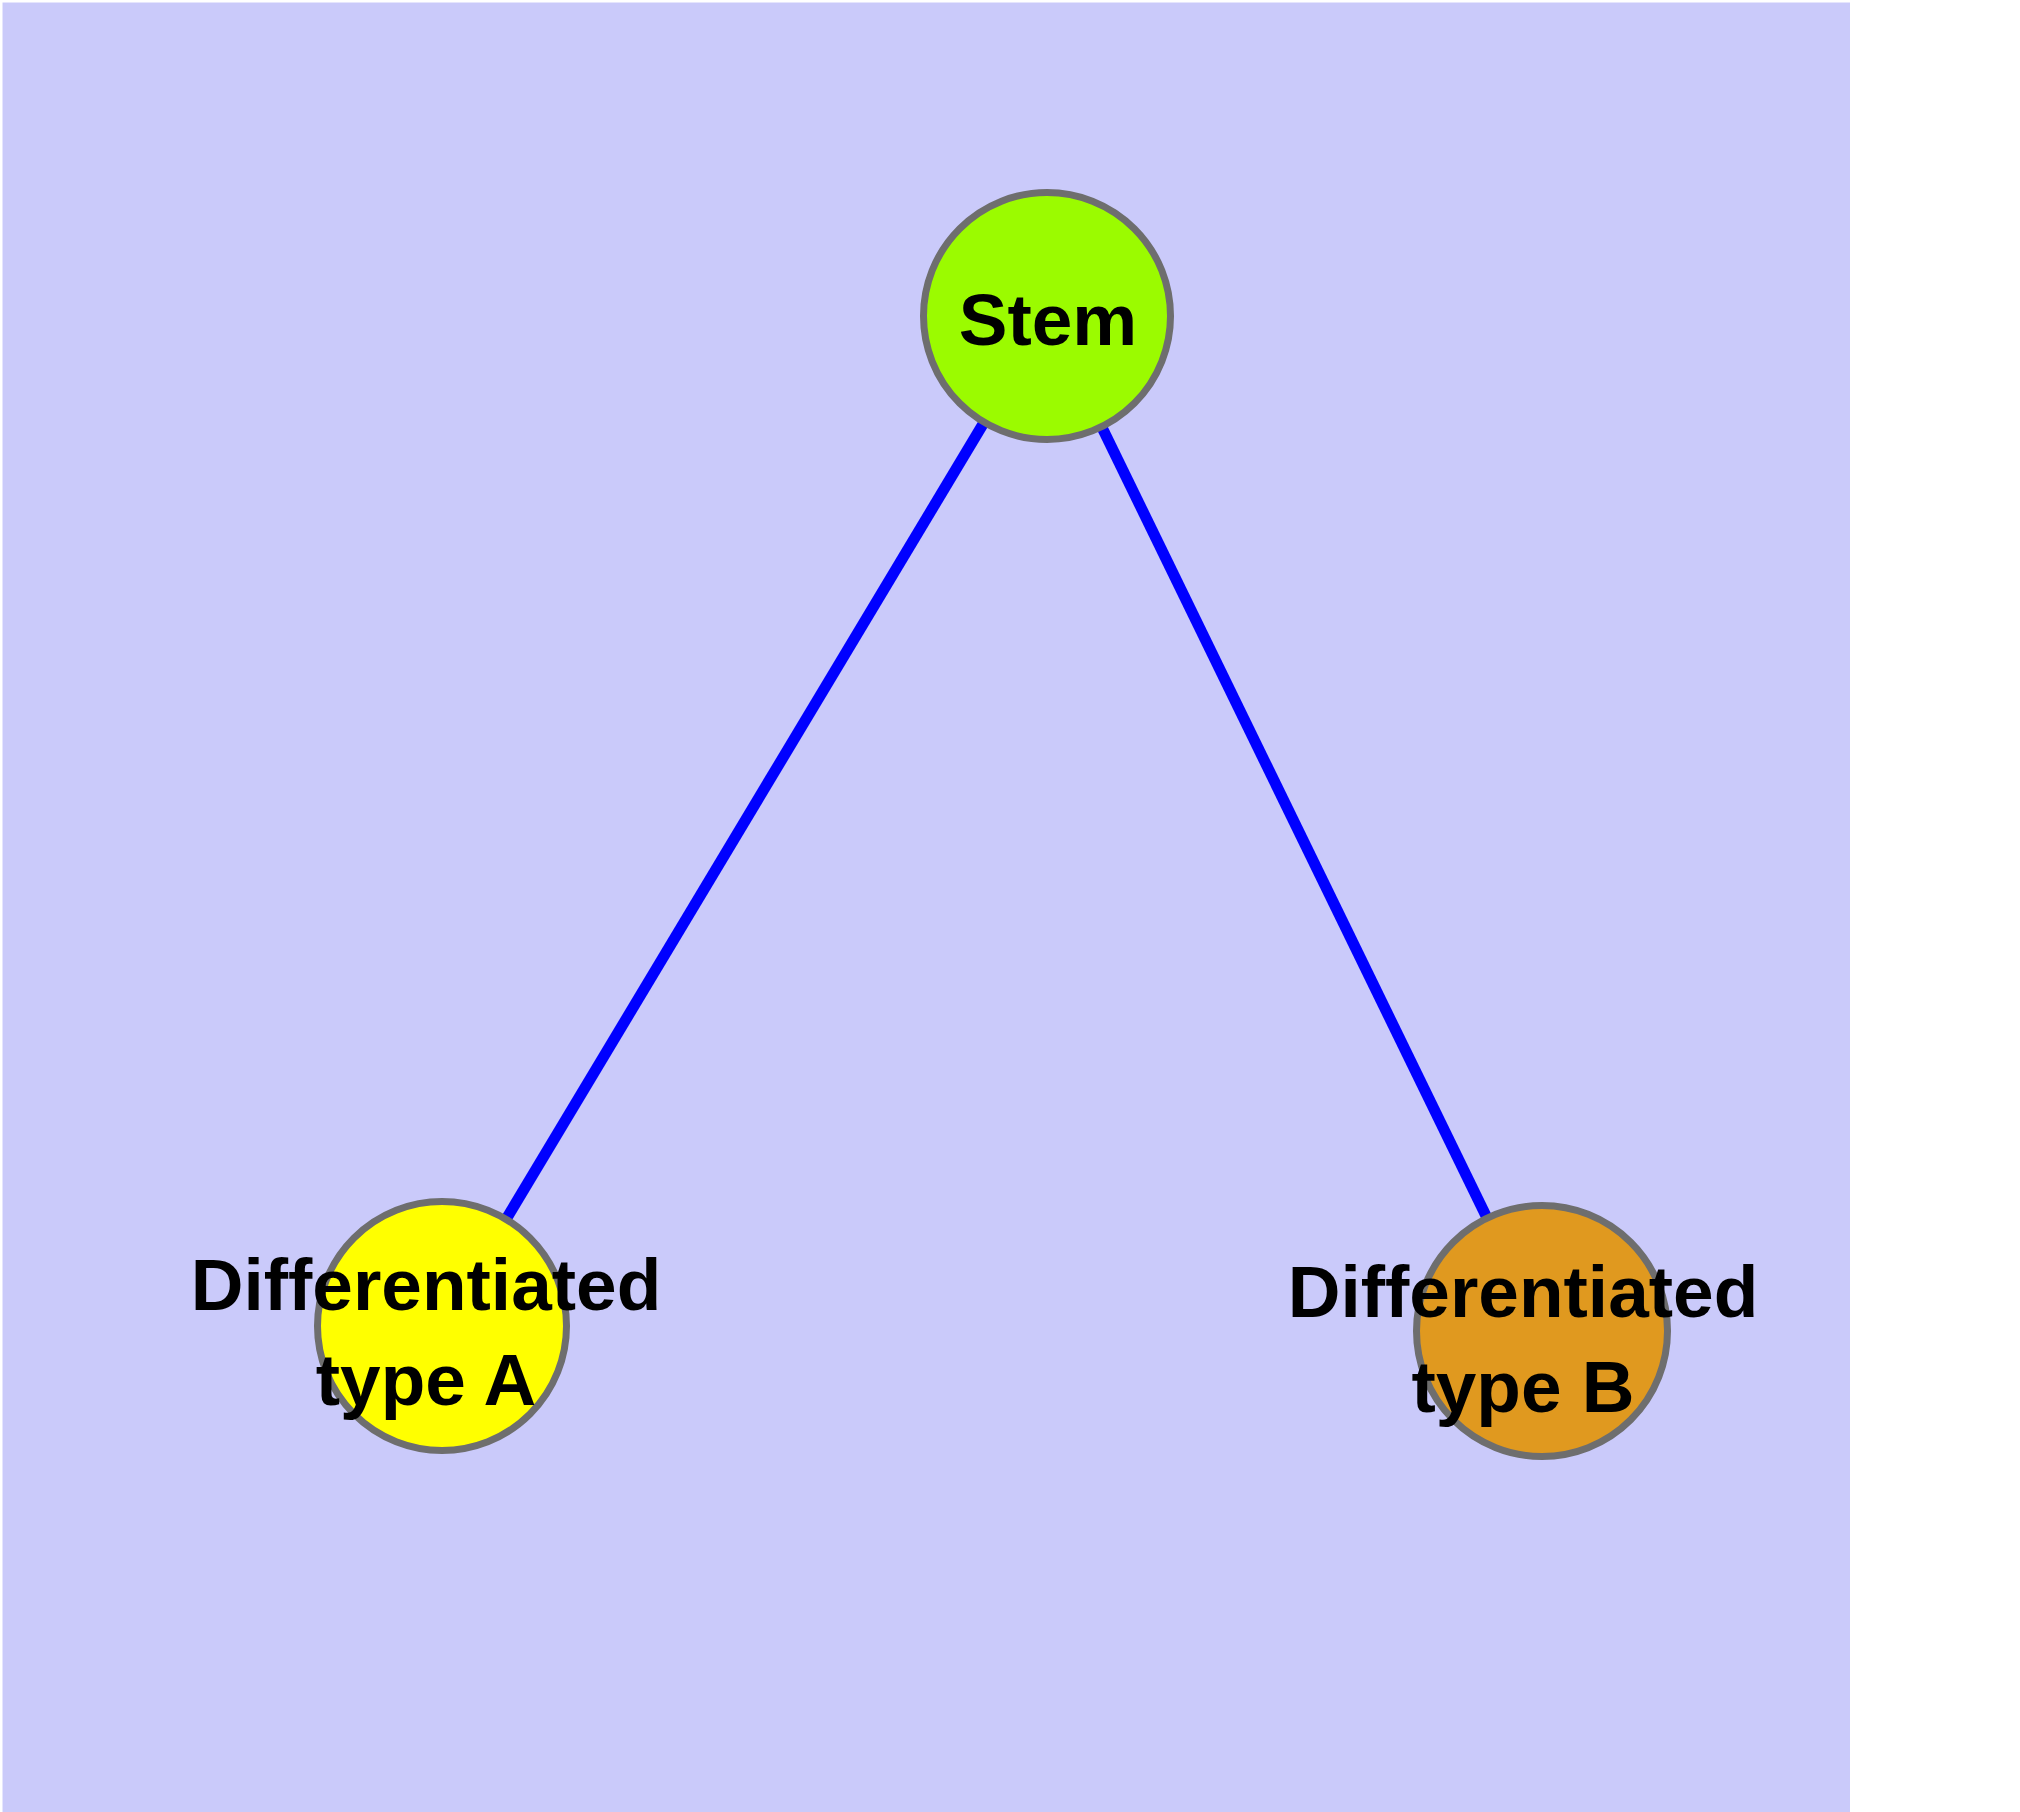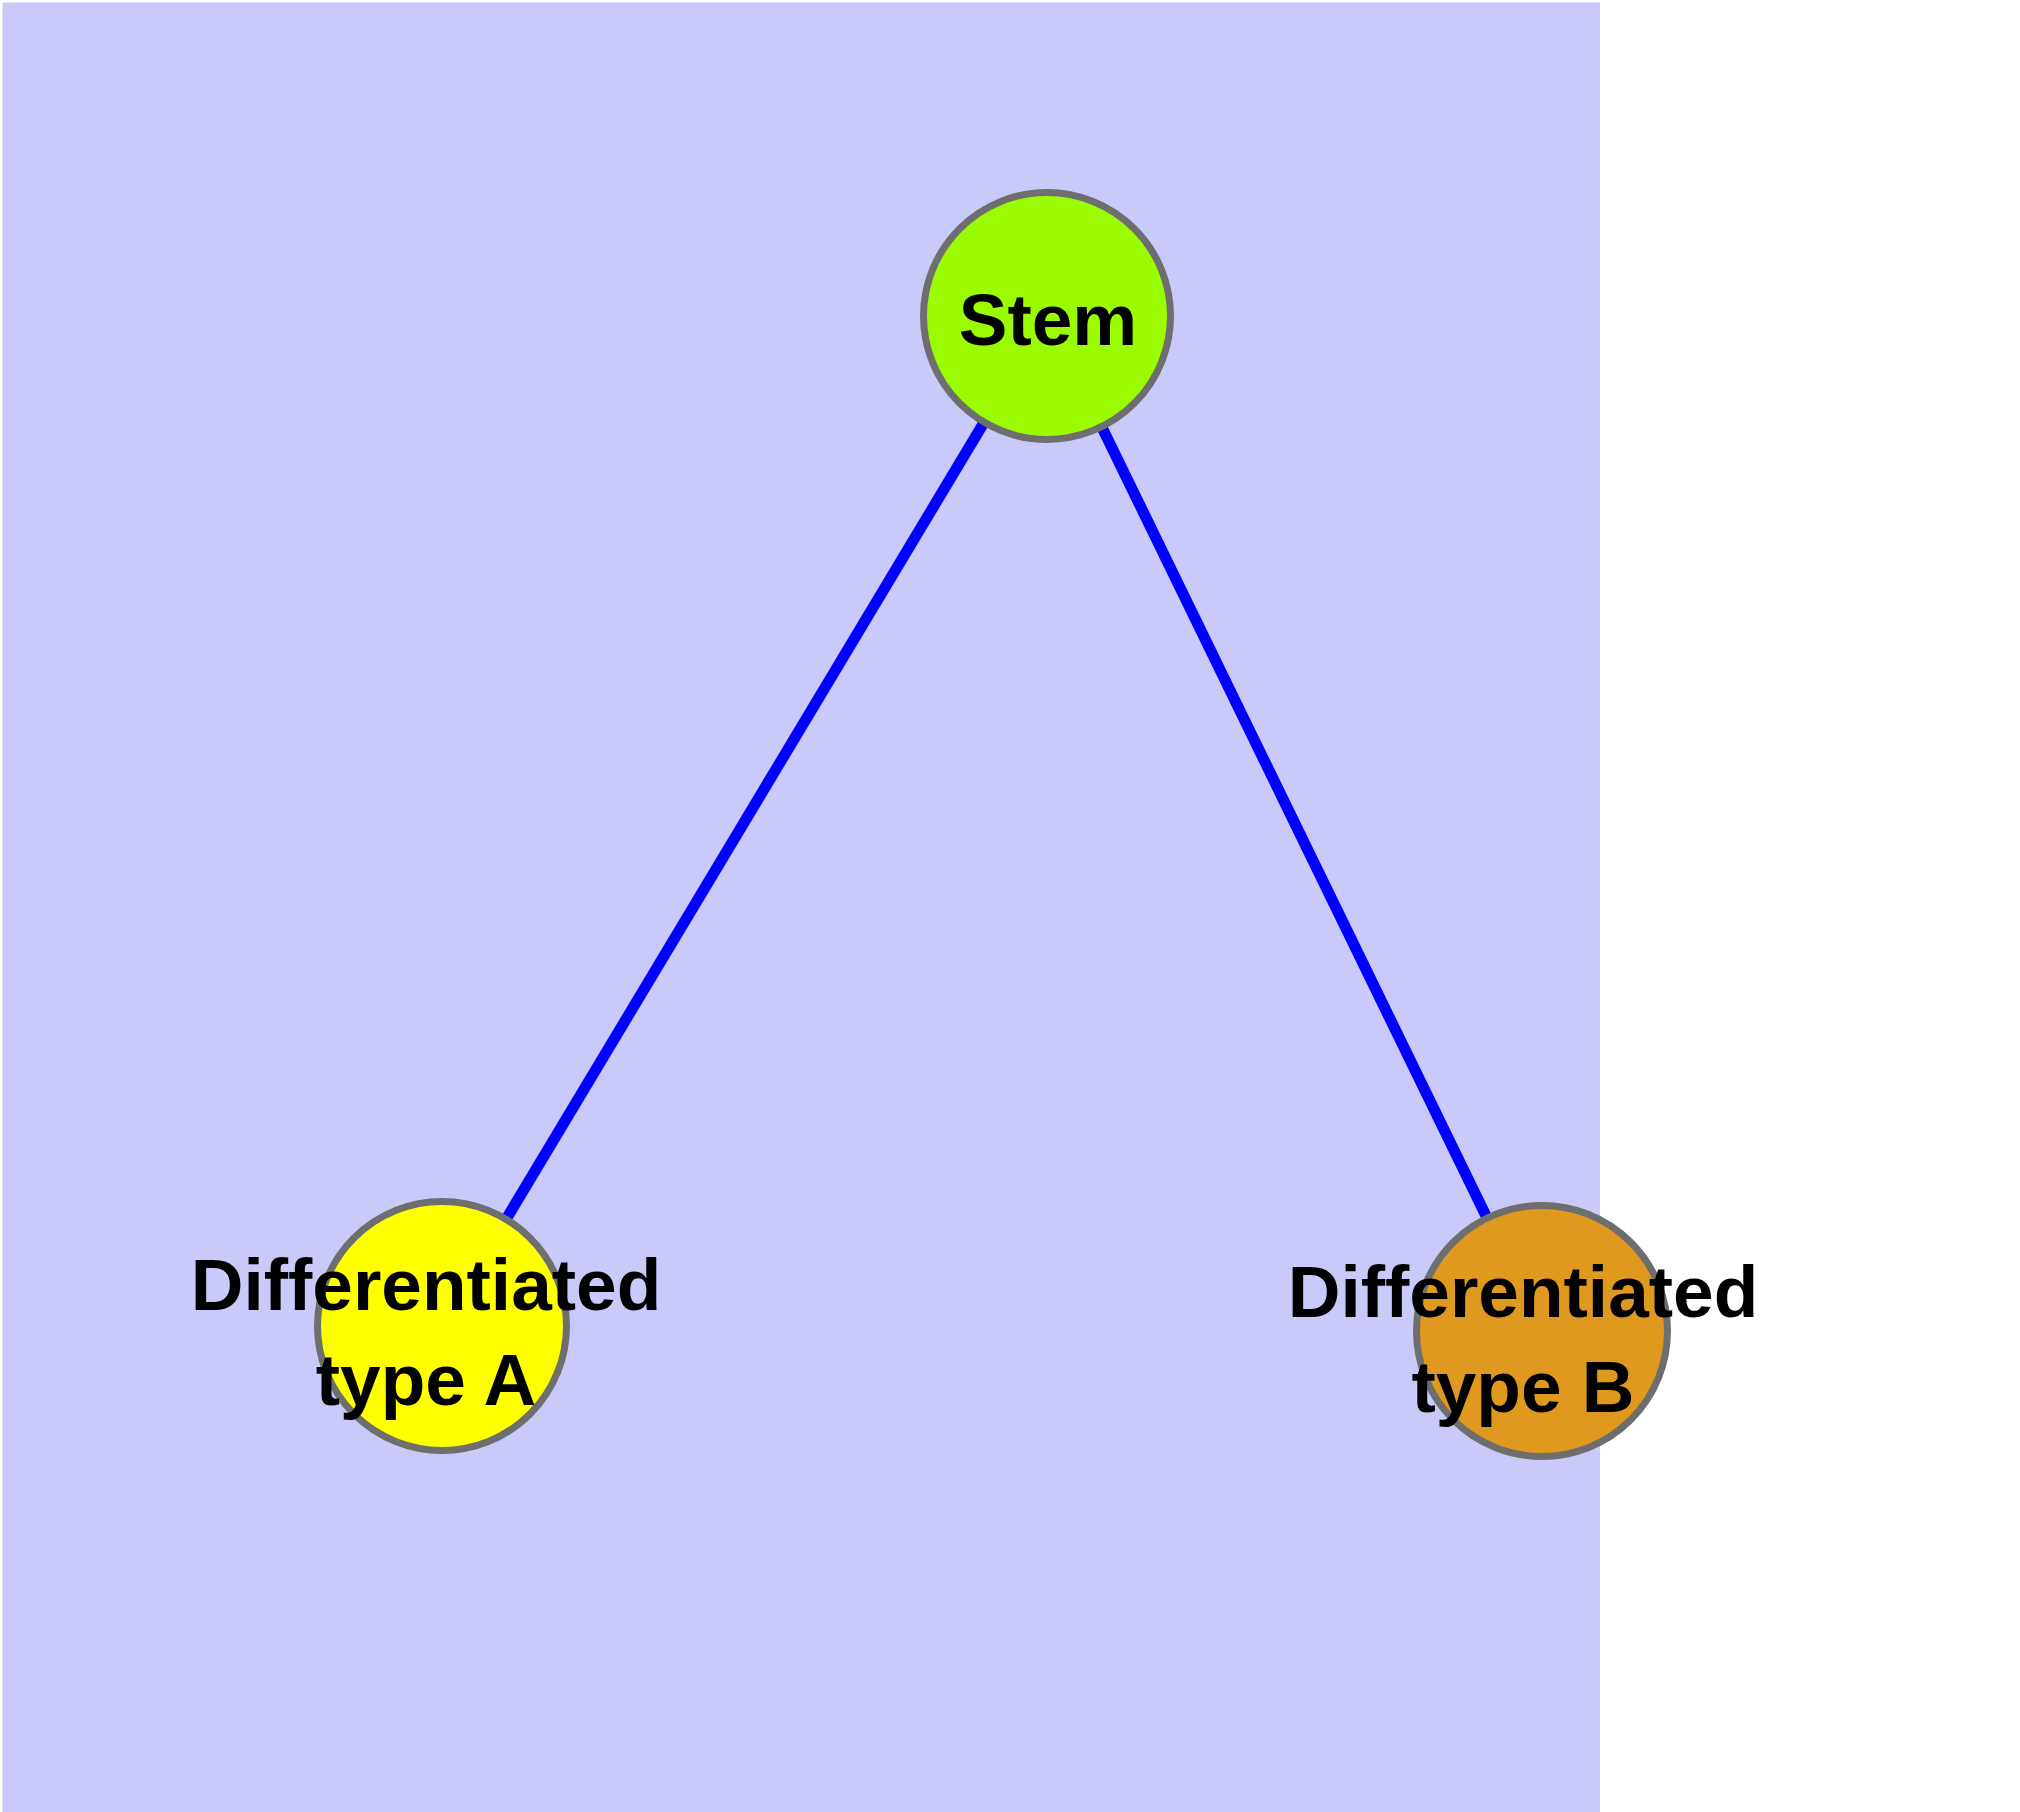--- a/index.html
+++ b/index.html
@@ -8,21 +8,21 @@
     background: #ffffff;
     width: 2021px;
     height: 1812px;
     overflow: hidden;
     font-family: "Liberation Sans", sans-serif;
   }
   .canvas {
     position: absolute;
     left: 0;
     top: 0;
-    width: 1600px;
+    width: 1850px;
     height: 1812px;
     
     box-shadow: inset 2.5px 2.5px 0 #ffffff;
   }
   .edge-layer {
     position: absolute;
     left: 0;
     top: 0;
     width: 2021px;
     height: 1812px;

